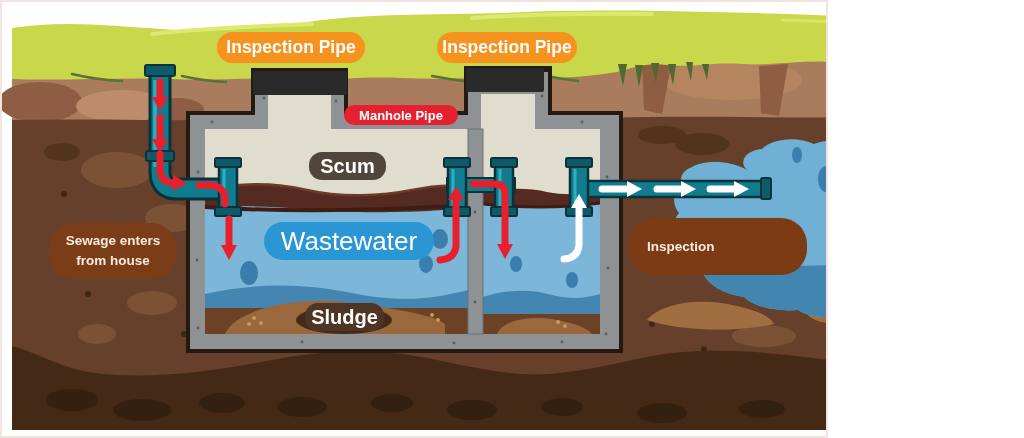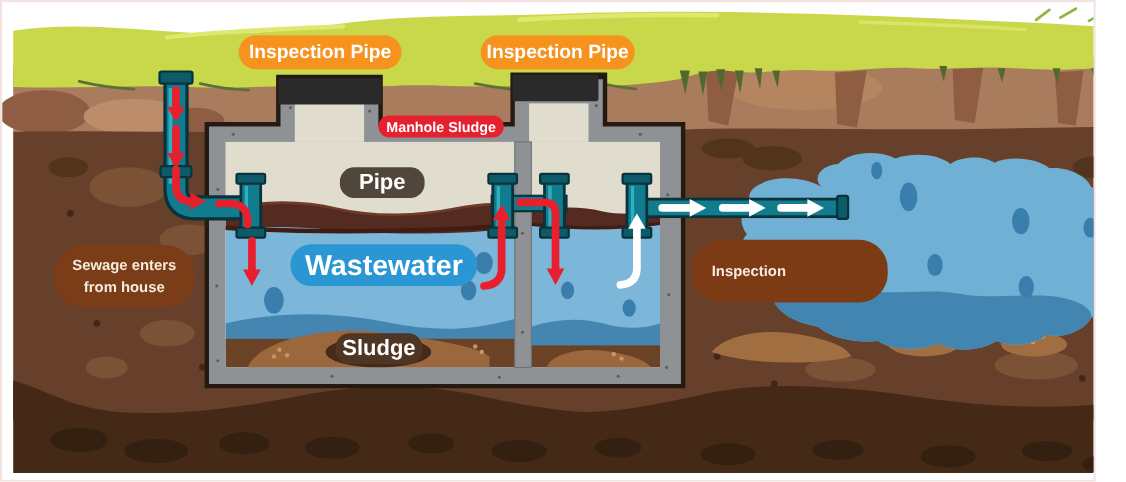--- a/index.html
+++ b/index.html
@@ -1,26 +1,26 @@
 <!DOCTYPE html>
 <html><head>
 <meta charset="utf-8">
 <style>
   html,body{margin:0;padding:0;background:#fff;}
   #stage{
-    position:relative;width:996px;height:438px;
+    position:relative;width:828px;height:438px;
     box-sizing:border-box;border:2px solid #f2e3e1;background:#ffffff;
     overflow:hidden;font-family:"Liberation Sans", sans-serif;
   }
   #artwork{position:absolute;left:0;top:0;}
   .badge{
     position:absolute;display:flex;align-items:center;justify-content:center;
     color:#ffffff;text-align:center;white-space:nowrap;
   }
-  .badge.big{font-weight:700;}
+  .badge.big{font-weight:400;}
   .badge.mid{font-weight:600;}
   .badge.note{
     flex-direction:column;justify-content:center;color:#f6ecdd;
     font-weight:600;font-size:13.5px;line-height:20px;
   }
   #badge-inspection-1{left:215px;top:30px;width:148px;height:31px;border-radius:16px;font-size:17.5px;}
   #badge-inspection-2{left:435px;top:30px;width:140px;height:31px;border-radius:16px;font-size:17.5px;}
   #badge-manhole{left:342px;top:103px;width:114px;height:20px;border-radius:10px;font-size:13px;}
   #badge-scum{left:307px;top:150px;width:77px;height:28px;border-radius:13px;font-size:20px;}
   #badge-wastewater{left:262px;top:220px;width:170px;height:38px;border-radius:19px;font-size:26px;}
@@ -266,22 +266,22 @@
         <polygon points="625,179 625,195 640,187" fill="#ffffff" stroke="none"></polygon>
     <path d="M655,187 L680,187"></path>
         <polygon points="679,179 679,195 694,187" fill="#ffffff" stroke="none"></polygon>
     <path d="M708,187 L733,187"></path>
         <polygon points="732,179 732,195 747,187" fill="#ffffff" stroke="none"></polygon>
   </g>
 </svg>
 
 <div class="badge mid" id="badge-inspection-1" style="background-color: rgb(246, 146, 30);">Inspection Pipe</div>
 <div class="badge mid" id="badge-inspection-2" style="background-color: rgb(246, 146, 30);">Inspection Pipe</div>
-<div class="badge mid" id="badge-manhole" style="background-color: rgb(230, 33, 47);">Manhole Sludge</div>
-<div class="badge mid" id="badge-scum" style="background-color: rgb(80, 70, 60);">Pipe</div>
+<div class="badge mid" id="badge-manhole" style="background-color: rgb(230, 33, 47);">Manhole Pipe</div>
+<div class="badge mid" id="badge-scum" style="background-color: rgb(80, 70, 60);">Scum</div>
 <div class="badge big" id="badge-wastewater" style="background-color: rgb(42, 150, 212);">Wastewater</div>
 <div class="badge note" id="badge-sewage" style="background-color: rgb(123, 61, 24);">
   <span>Sewage enters</span>
   <span>from house</span>
 </div>
 <div class="badge mid" id="badge-sludge" style="background-color: rgb(78, 53, 36);">Sludge</div>
 <div class="badge note" id="badge-drainfield" style="background-color: rgb(124, 58, 21);">
   <span>Inspection</span>
 </div>
 

